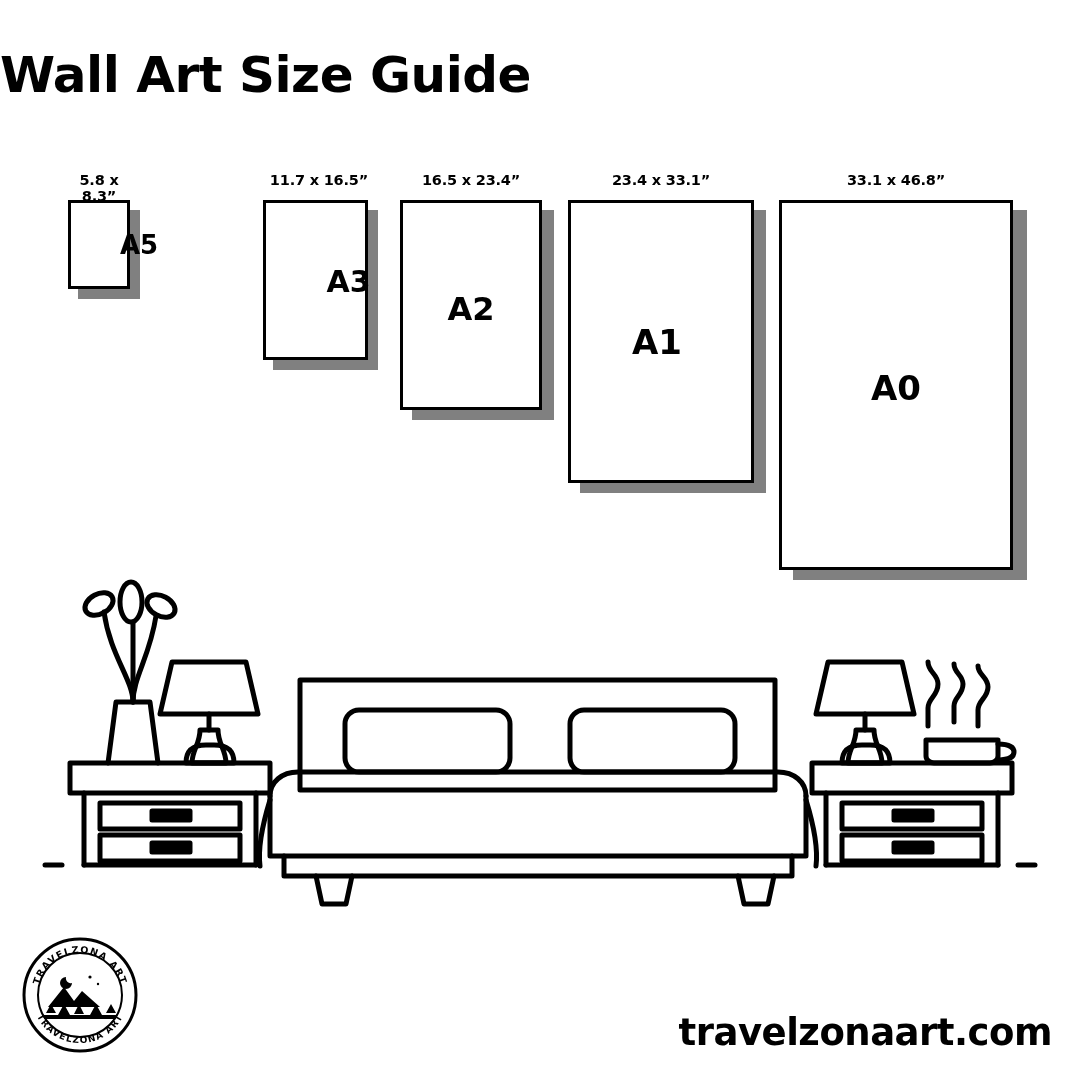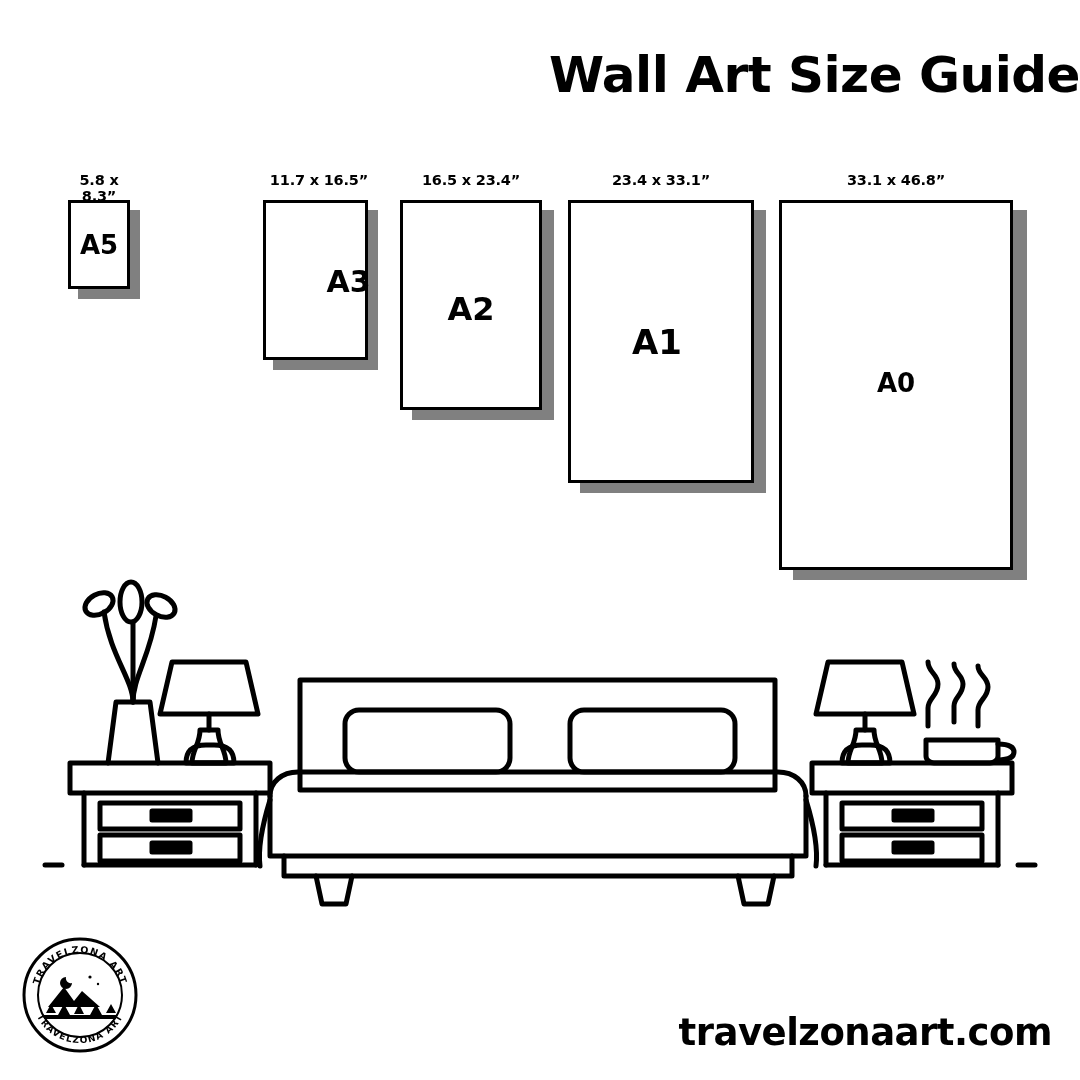--- a/index.html
+++ b/index.html
@@ -14,21 +14,21 @@
     overflow: hidden;
     font-family: "DejaVu Sans", sans-serif;
     color: #000000;
   }
 
   .title {
     position: absolute;
     top: 46px;
     left: 0;
     width: 1080px;
-    text-align: right;
+    text-align: left;
     font-size: 50px;
     font-weight: 700;
     letter-spacing: -0.5px;
     font-family: "DejaVu Sans", sans-serif;
   }
 
   .frames-layer {
     position: absolute;
     left: 0;
     top: 0;
@@ -95,21 +95,21 @@
 <body>
 
 <div class="title">Wall Art Size Guide</div>
 
 <div class="frames-layer">
 
   <div class="frame-group" style="left:68px; top:172px; width:100px; height:140px;">
     <div class="frame-dims" style="top:0px; width:62px;">5.8 x 8.3”</div>
     <div class="frame-shadow" style="left:10px; top:38px; width:62px; height:89px;"></div>
     <div class="frame-box" style="left:0px; top:28px; width:62px; height:89px;"></div>
-    <div class="frame-label" style="top:58px; width:62px; font-size:26px;">A5</div>
+    <div class="frame-label" style="top:58px; width:62px; font-size:26px;margin-left:40px;">A5</div>
   </div>
 
 
   <div class="frame-group" style="left:263px; top:172px; width:150px; height:215px;">
     <div class="frame-dims" style="top:0px; width:105px;text-align:right;">11.7 x 16.5”</div>
     <div class="frame-shadow" style="left:10px; top:38px; width:105px; height:160px;"></div>
     <div class="frame-box" style="left:0px; top:28px; width:105px; height:160px;"></div>
     <div class="frame-label" style="top:92px; width:85px; font-size:30px;padding-left:43px;">A3</div>
   </div>
 
@@ -124,21 +124,21 @@
     <div class="frame-dims" style="top:0px; width:186px;">23.4 x 33.1”</div>
     <div class="frame-shadow" style="left:12px; top:38px; width:186px; height:283px;"></div>
     <div class="frame-box" style="left:0px; top:28px; width:186px; height:283px;"></div>
     <div class="frame-label" style="top:150px; width:178px; font-size:34px;">A1</div>
   </div>
 
   <div class="frame-group" style="left:779px; top:172px; width:280px; height:430px;padding-left:28px;">
     <div class="frame-dims" style="top:0px; width:234px;">33.1 x 46.8”</div>
     <div class="frame-shadow" style="left:14px; top:38px; width:234px; height:370px;"></div>
     <div class="frame-box" style="left:0px; top:28px; width:234px; height:370px;"></div>
-    <div class="frame-label" style="top:196px; width:234px; font-size:26px;">A0</div>
+    <div class="frame-label" style="top:196px; width:234px; font-size:34px;">A0</div>
   </div>
 
 </div>
 
 <div class="furniture">
   <svg viewBox="0 0 1080 360" width="1080" height="360" fill="none" stroke="#000000" stroke-width="5" stroke-linecap="round" stroke-linejoin="round">
 
     <line x1="45" y1="305" x2="62" y2="305"></line>
 
     <line x1="1018" y1="305" x2="1035" y2="305"></line>

